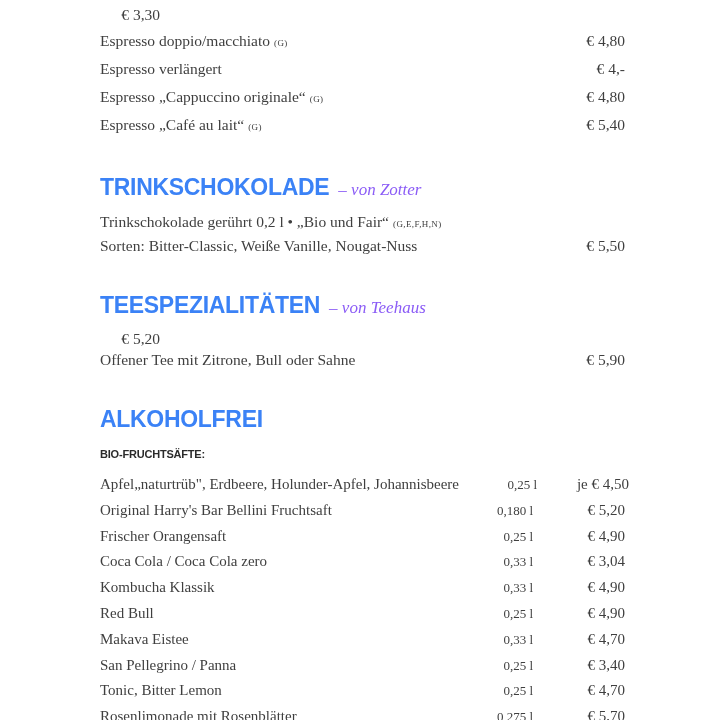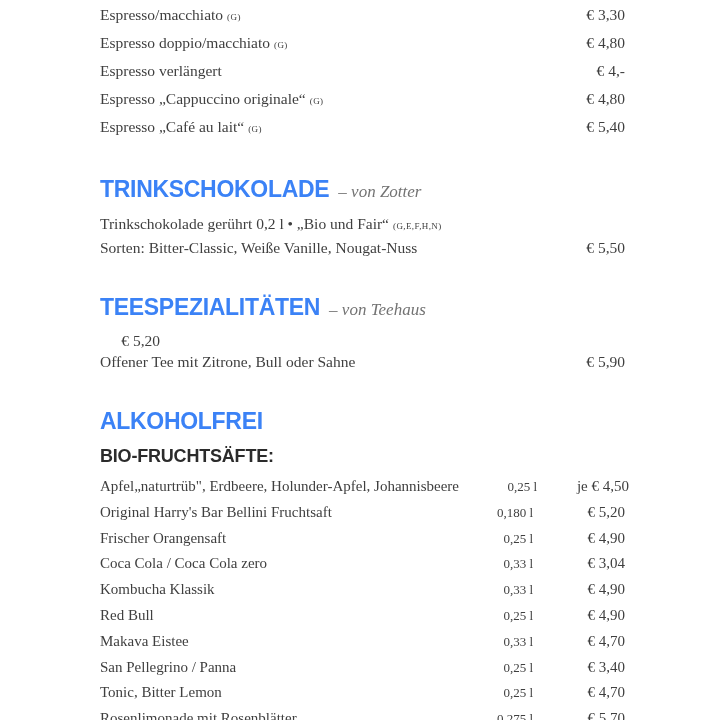--- a/index.html
+++ b/index.html
@@ -46,38 +46,38 @@
   .sec-title {
     font-family: "Liberation Sans", sans-serif;
     font-weight: 700;
     font-size: 23px;
     letter-spacing: -0.3px;
     color: #3b82f6;
   }
   .sec-sub {
     font-style: italic;
     font-size: 17px;
-    color: #737373;
+    color: #8b5cf6;
     margin-left: 9px;
   }
 
   
   .tight { line-height: 21px; font-size: 15.5px; }
   .sec-trink { margin-top: 32px; }
   .sec-trink .desc { margin-top: 6px; }
   .sec-tee { margin-top: 34px; }
   .sec-tee .items { margin-top: 5px; }
 
   
   .sec-alk { margin-top: 33px; }
   .sec-alk .heading { line-height: 32px; }
   .subheading {
     font-family: "Liberation Sans", sans-serif;
     font-weight: 700;
-    font-size: 18px;
+    font-size: 11px;
     letter-spacing: -0.2px;
     color: #2b2b2b;
     margin-top: 7px;
     line-height: 18px;
   }
   .sec-alk .items { margin-top: 9px; }
   .drink-row {
     display: flex;
     align-items: baseline;
     line-height: 25.8px;
@@ -97,21 +97,20 @@
     white-space: nowrap;
   }
 </style>
 </head>
 <body>
 
 <div class="page">
 
   <section>
     <div class="row">
-      <span class="name"><span>Espresso/macchiato</span><span class="allergen">(G)</span></span>
       <span class="price">€ 3,30</span>
     </div>
     <div class="row">
       <span class="name"><span>Espresso doppio/macchiato</span><span class="allergen">(G)</span></span>
       <span class="price">€ 4,80</span>
     </div>
     <div class="row">
       <span class="name"><span>Espresso verlängert</span><span class="allergen"></span></span>
       <span class="price">€ 4,-</span>
     </div>

